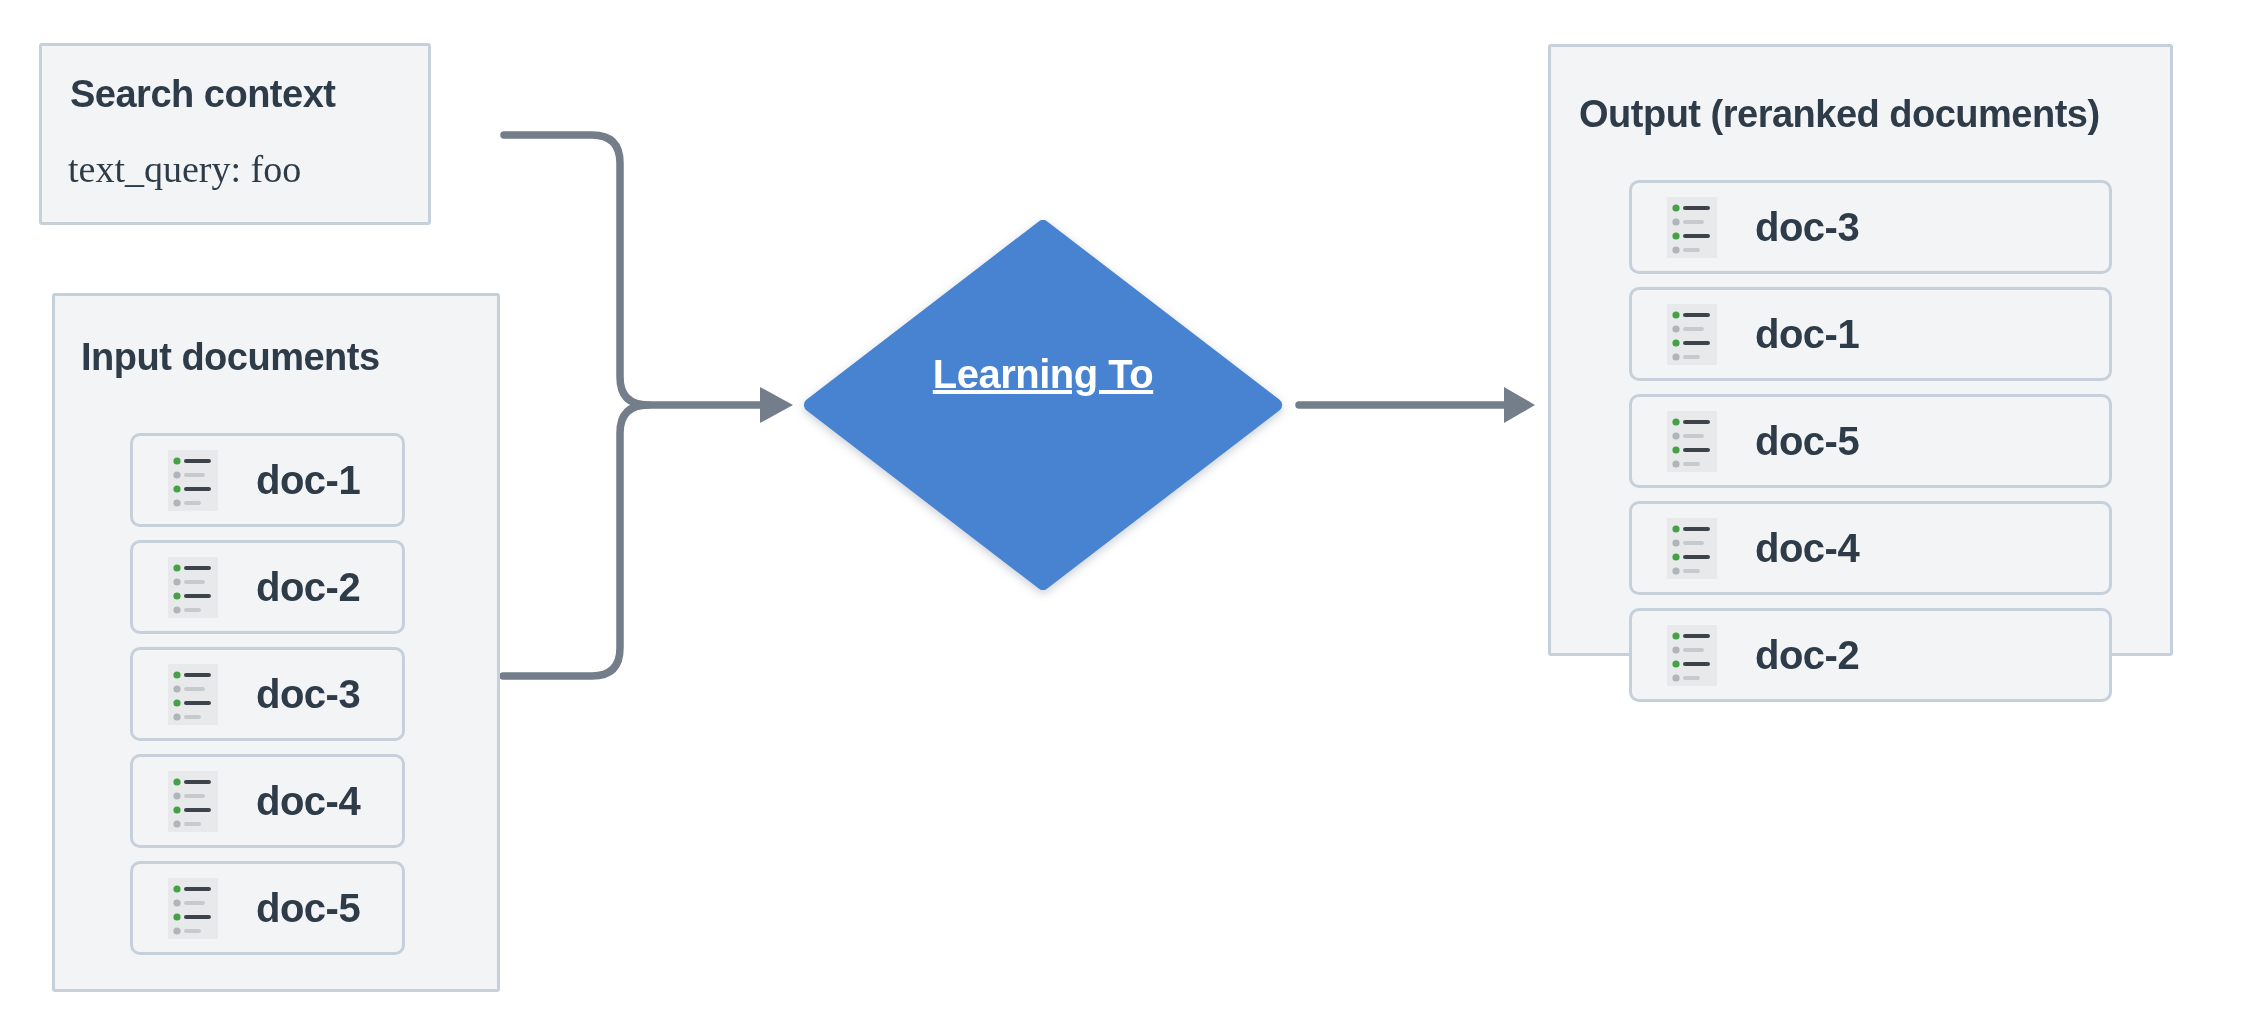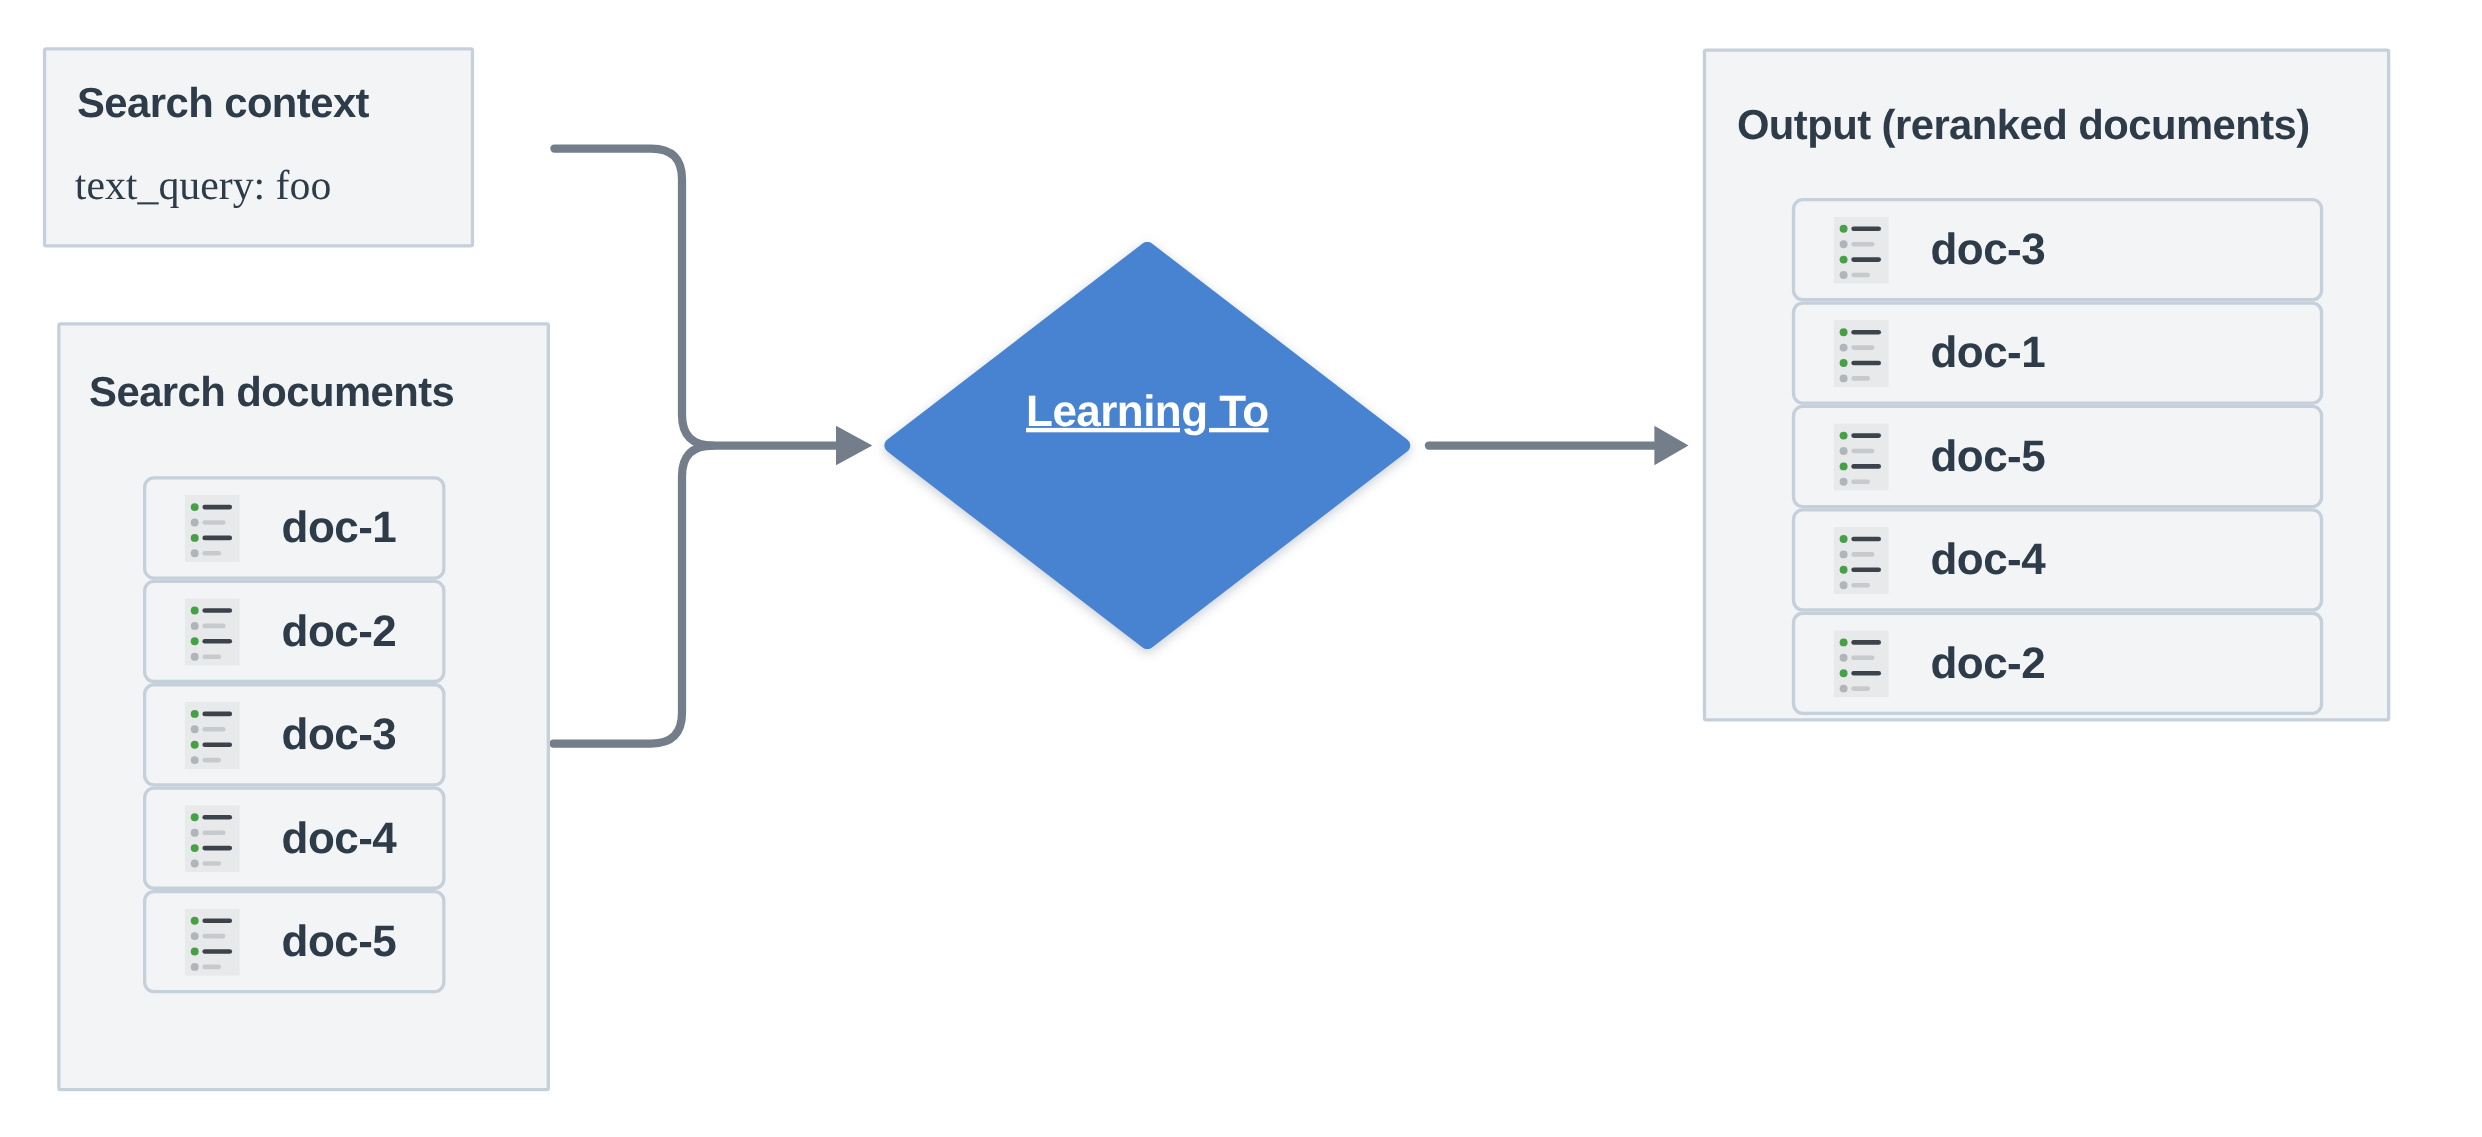--- a/index.html
+++ b/index.html
@@ -40,21 +40,21 @@
   .panel-body{
     font-size:38px;line-height:48px;margin:26px 0 0 26px;white-space:nowrap;font-family:Liberation Serif, serif;
   }
   #input-documents{left:52px;top:293px;width:448px;height:699px;}
   #input-documents .panel-title{margin:36px 0 0 26px;}
   #input-documents .doc-list{margin:51px 0 0 75px;width:275px;}
   #output-documents{left:1548px;top:44px;width:625px;height:612px;}
   #output-documents .panel-title{margin:42px 0 0 28px;}
   #output-documents .doc-list{margin:41px 0 0 78px;width:483px;}
 
-  .doc-list{display:flex;flex-direction:column;gap:0;}
+  .doc-list{display:flex;flex-direction:column;gap:13px;}
   .doc-row{
     box-sizing:border-box;height:94px;
     border:3px solid var(--box-border);
     border-radius:10px;
     background:var(--box-fill);
     display:flex;align-items:center;
   }
   .doc-icon{display:inline-flex;margin-left:35px;flex:0 0 auto;}
   .doc-label{
     margin-left:38px;font-weight:700;font-size:40px;letter-spacing:-0.5px;
@@ -86,21 +86,21 @@
     <path d="M 1299 405 H 1504" fill="none" stroke="var(--connector)" stroke-width="7.5" stroke-linecap="round"></path>
     <polygon points="1504,387 1504,423 1535,405" fill="var(--connector)"></polygon>
   </svg>
 
   <div class="panel" id="search-context">
     <div class="panel-title">Search context</div>
     <div class="panel-body">text_query: foo</div>
   </div>
 
   <div class="panel" id="input-documents">
-    <div class="panel-title">Search documents</div>
+    <div class="panel-title">Input documents</div>
     <div class="doc-list">
 
         <div class="doc-row">
           <span class="doc-icon">
             <svg width="50" height="61" viewBox="0 0 50 61">
               <rect x="0" y="0" width="50" height="61" fill="var(--icon-bg)"></rect>
               <circle cx="9" cy="11" r="3.6" fill="var(--dot-green)"></circle>
               <rect x="16" y="8.9" width="27" height="4.2" rx="2.1" fill="var(--icon-dark)"></rect>
               <circle cx="9" cy="25" r="3.6" fill="var(--dot-gray)"></circle>
               <rect x="16" y="22.9" width="21" height="4.2" rx="2.1" fill="var(--icon-light)"></rect>

